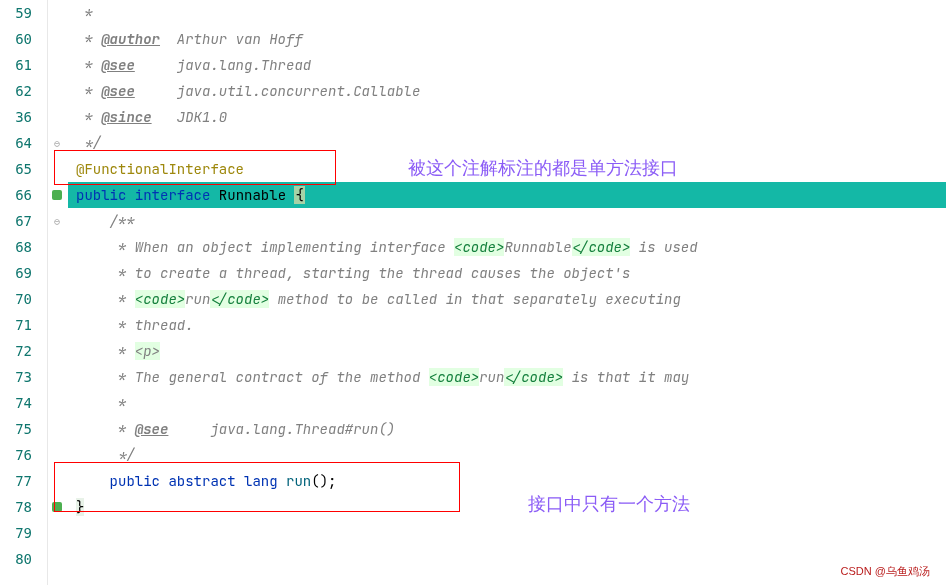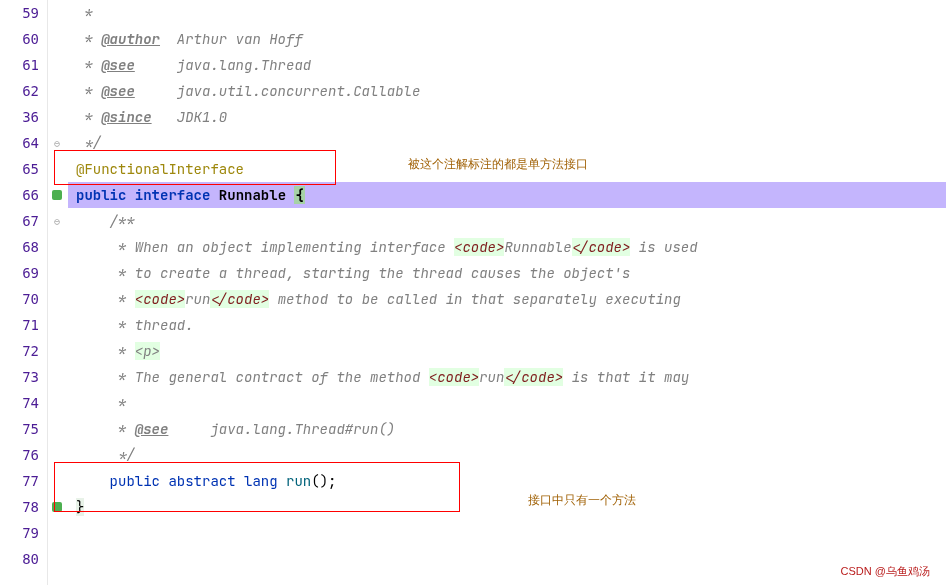--- a/index.html
+++ b/index.html
@@ -13,22 +13,22 @@
       position: relative;
     }
     .editor {
       display: flex;
       height: 100%;
     }
     .gutter {
       width: 48px;
       background: #ffffff;
       text-align: right;
-      padding-right: 8px;
-      color: #4c1d95;
+      padding-right: 15px;
+      color: #0f766e;
       user-select: none;
       border-right: 1px solid #e8e8e8;
     }
     .gutter-extra {
       width: 20px;
       background: #ffffff;
       position: relative;
     }
     .line-num {
       height: 26px;
@@ -49,44 +49,43 @@
     .code-line.no-italic {
       font-style: normal;
     }
     .comment { color: #808080; }
     .doctag { color: #808080; font-weight: bold; text-decoration: underline; font-style: italic; }
     .annotation { color: #9e880d; font-style: normal; }
     .keyword { color: #0033b3; font-style: normal; }
     .class-name { color: #000000; font-style: normal; }
     .method { color: #00627a; font-style: normal; }
     .brace { color: #000000; font-style: normal; }
-    .code-tag { background: #e2ffe2; color: #7f1d1d; }
+    .code-tag { background: #e2ffe2; color: #15803d; }
     .p-tag { background: #e2ffe2; color: #808080; }
     .highlighted-line {
-      background: #c4b5fd;
-      font-weight: bold;
+      background: #14b8a6;
     }
     .cursor-block {
       background: #a6d2a6;
       color: #000;
       padding: 0 1px;
     }
     .close-brace-hl {
       background: #e8f2e8;
     }
     .red-box {
       position: absolute;
       border: 1px solid #ff0000;
       pointer-events: none;
     }
     .red-annot {
       position: absolute;
-      color: #a16207;
+      color: #8b5cf6;
       font-family: 'SimSun', 'Microsoft YaHei', sans-serif;
-      font-size: 12px;
+      font-size: 18px;
       font-style: normal;
     }
     .watermark {
       position: absolute;
       bottom: 6px;
       right: 16px;
       font-family: 'Microsoft YaHei', sans-serif;
       font-size: 11px;
       color: #b91c1c;
       font-style: normal;

